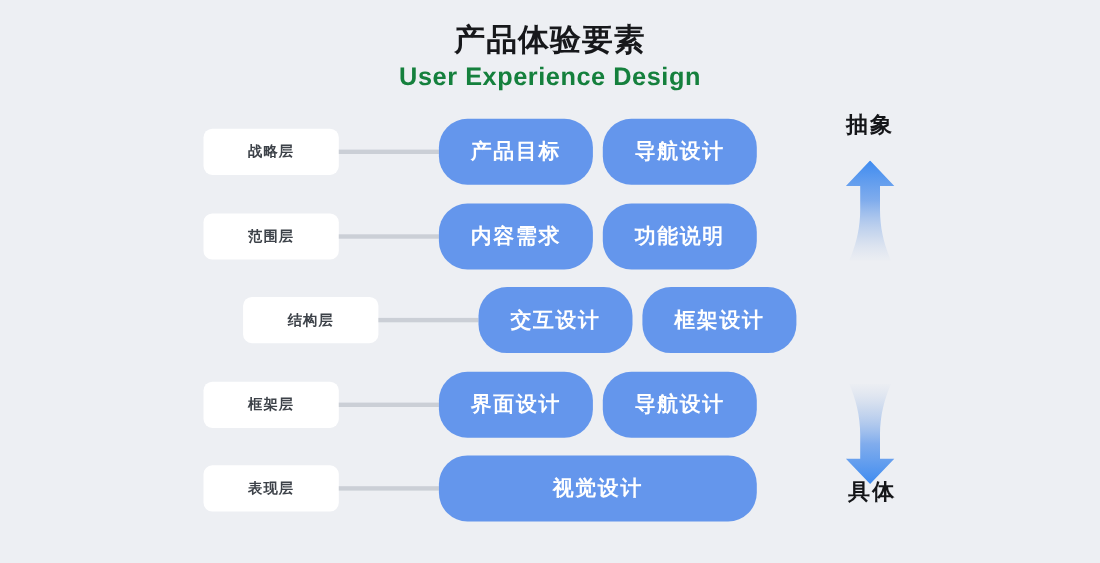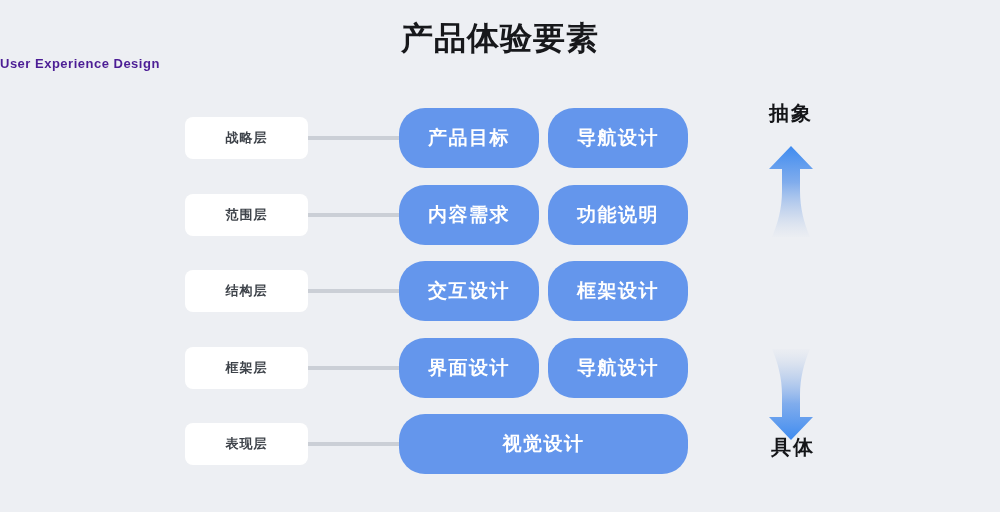--- a/index.html
+++ b/index.html
@@ -11,47 +11,47 @@
     width: 1000px;
     height: 512px;
     background: #edeff3;
   }
 
   .title {
     position: absolute;
     top: 17px; left: 0;
     width: 1000px;
     text-align: center;
-    font-size: 32px;
+    font-size: 28px;
     font-weight: 800;
     letter-spacing: 1px;
     color: #17181b;
   }
   .subtitle {
     position: absolute;
     top: 56px; left: 0;
     width: 1000px;
-    text-align: left;
-    font-size: 13px;
+    text-align: center;
+    font-size: 23px;
     font-weight: 700;
     letter-spacing: 0.5px;
-    color: #4c1d95;
+    color: #15803d;
   }
 
   .row {
     position: absolute;
     left: 185px;
     width: 503px;
     height: 60px;
     display: flex;
     align-items: center;
   }
   .row-1 { top: 108px; }
   .row-2 { top: 185px; }
-  .row-3 { top: 261px; }
+  .row-3 { top: 261px; margin-left: 36px; }
   .row-4 { top: 338px; }
   .row-5 { top: 414px; }
 
   .layer-label {
     width: 123px;
     height: 42px;
     flex: 0 0 123px;
     background: #ffffff;
     border-radius: 8px;
     display: flex;

